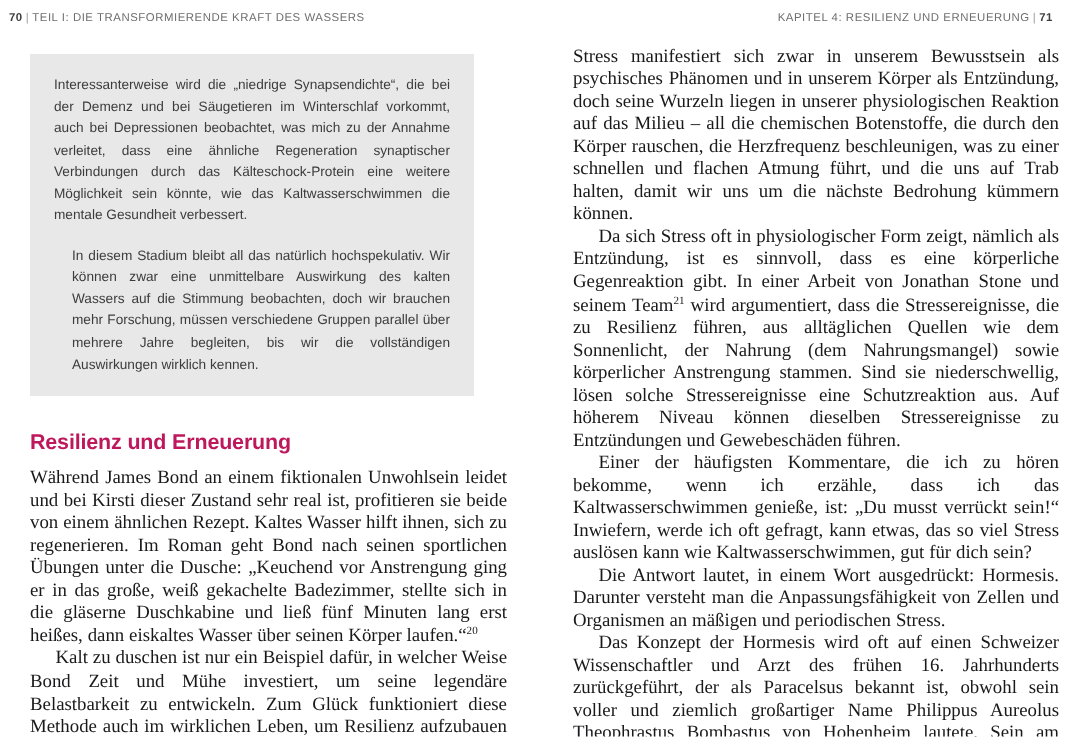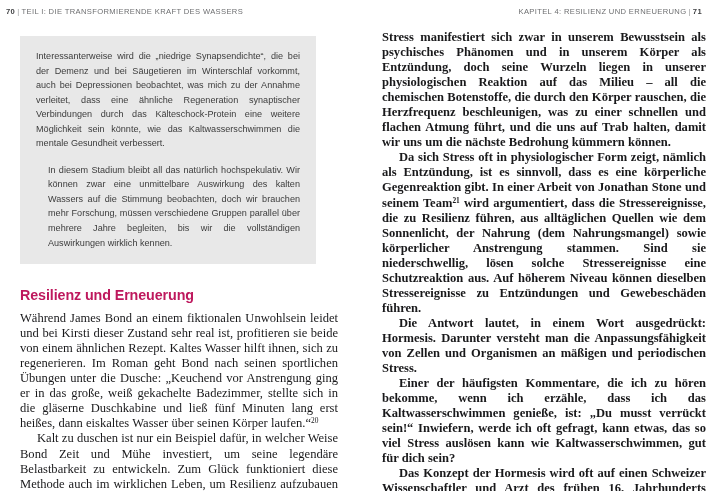--- a/index.html
+++ b/index.html
@@ -58,21 +58,20 @@
   }
   .col {
     box-sizing: border-box;
     width: 360px;
     height: 461px;
     padding: 0 22px 0 20px;
     position: relative;
   }
   .col.right {
     padding: 0 14px 0 22px;
-    font-weight: bold;
   }
 
   
   .callout {
     background: #e8e8e8;
     box-sizing: border-box;
     padding: 13px 16px 14px 16px;
     margin: 6px 0 0 0;
     width: 296px;
   }
@@ -158,22 +157,22 @@
       <p class="body-par indent">Kalt zu duschen ist nur ein Beispiel dafür, in welcher Weise Bond Zeit und Mühe investiert, um seine legendäre Belastbarkeit zu entwickeln. Zum Glück funktioniert diese Methode auch im wirklichen Leben, um Resilienz aufzubauen – wie Kirsti entdeckte, als sie mit dem regelmäßigen Kaltwasserschwimmen begann, das sogar noch wirksamer ist.</p>
 
     </div>
 
     <div class="col right">
 
       <p class="body-par">Stress manifestiert sich zwar in unserem Bewusstsein als psychisches Phänomen und in unserem Körper als Entzündung, doch seine Wurzeln liegen in unserer physiologischen Reaktion auf das Milieu – all die chemischen Botenstoffe, die durch den Körper rauschen, die Herzfrequenz beschleunigen, was zu einer schnellen und flachen Atmung führt, und die uns auf Trab halten, damit wir uns um die nächste Bedrohung kümmern können.</p>
 
       <p class="body-par indent"><span>Da sich Stress oft in physiologischer Form zeigt, nämlich als Entzündung, ist es sinnvoll, dass es eine körperliche Gegenreaktion gibt. In einer Arbeit von Jonathan Stone und seinem Team</span><sup>21</sup><span> wird argumentiert, dass die Stressereignisse, die zu Resilienz führen, aus alltäglichen Quellen wie dem Sonnenlicht, der Nahrung (dem Nahrungsmangel) sowie körperlicher Anstrengung stammen. Sind sie niederschwellig, lösen solche Stressereignisse eine Schutzreaktion aus. Auf höherem Niveau können dieselben Stressereignisse zu Entzündungen und Gewebeschäden führen.</span></p>
 
+      <p class="body-par indent">Einer der häufigsten Kommentare, die ich zu hören bekomme, wenn ich erzähle, dass ich das Kaltwasserschwimmen genieße, ist: „Du musst verrückt sein!“ Inwiefern, werde ich oft gefragt, kann etwas, das so viel Stress auslösen kann wie Kaltwasserschwimmen, gut für dich sein?</p>
+
       <p class="body-par indent">Die Antwort lautet, in einem Wort ausgedrückt: Hormesis. Darunter versteht man die Anpassungsfähigkeit von Zellen und Organismen an mäßigen und periodischen Stress.</p>
-
-      <p class="body-par indent">Einer der häufigsten Kommentare, die ich zu hören bekomme, wenn ich erzähle, dass ich das Kaltwasserschwimmen genieße, ist: „Du musst verrückt sein!“ Inwiefern, werde ich oft gefragt, kann etwas, das so viel Stress auslösen kann wie Kaltwasserschwimmen, gut für dich sein?</p>
 
       <p class="body-par indent">Das Konzept der Hormesis wird oft auf einen Schweizer Wissenschaftler und Arzt des frühen 16. Jahrhunderts zurückgeführt, der als Paracelsus bekannt ist, obwohl sein voller und ziemlich großartiger Name Philippus Aureolus Theophrastus Bombastus von Hohenheim lautete. Sein am besten bekannter Grundsatz lautet: „Alle Dinge sind Gift, und nichts ist ohne Gift; allein die Dosis macht’s, dass ein Ding kein Gift sei.“</p>
 
     </div>
 
   </div>
 </div>
 
 </body></html>

